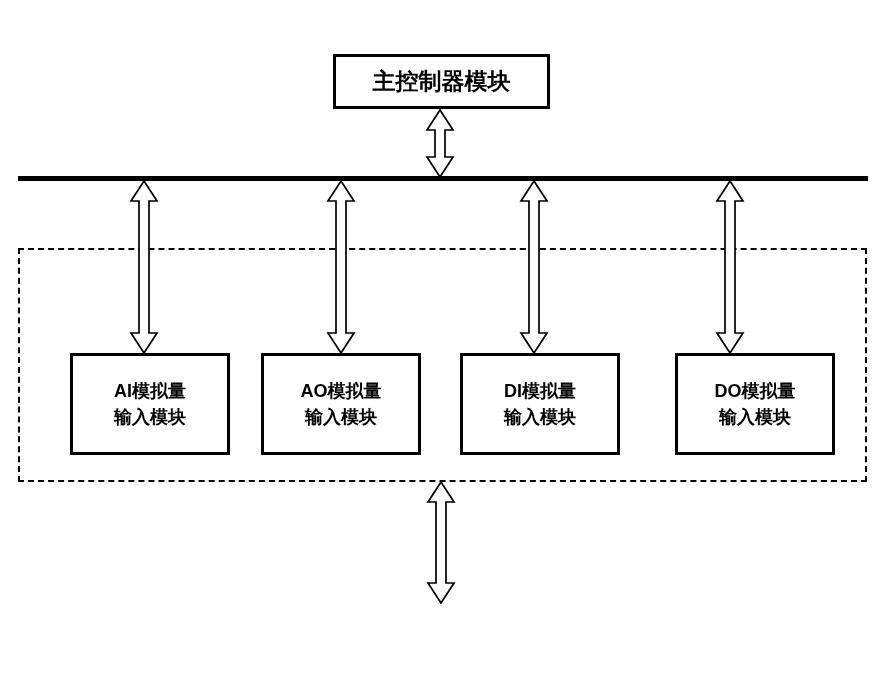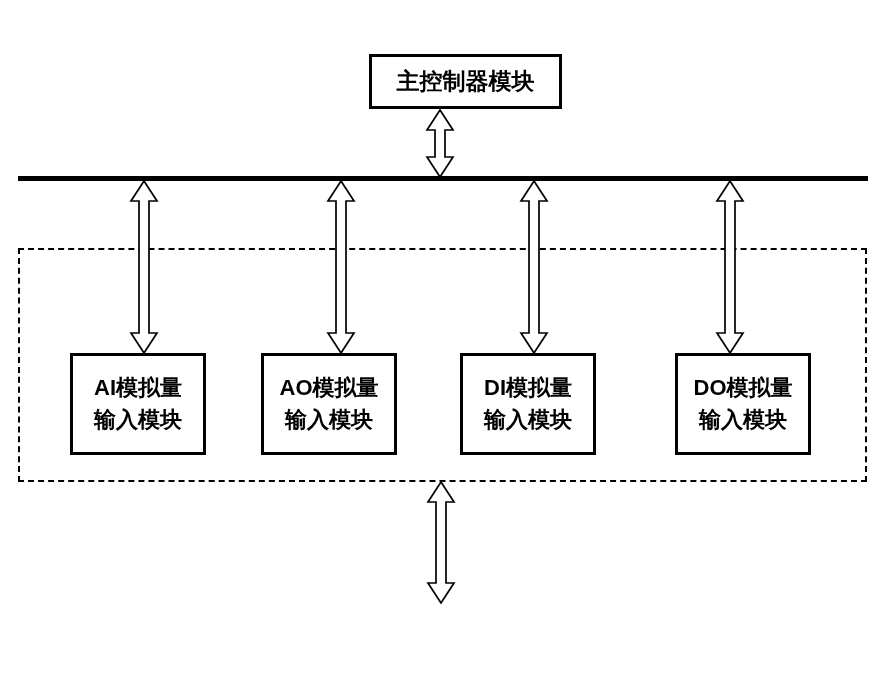--- a/index.html
+++ b/index.html
@@ -19,27 +19,26 @@
     position:absolute;
     border:3px solid var(--line);
     background:var(--bg);
     display:flex;align-items:center;justify-content:center;
     text-align:center;
     font-weight:bold;
     box-sizing:border-box;
     white-space:pre-line;
   }
   .box.main-controller{
-    left:333px;top:54px;width:193px;height:55px;
+    left:333px;top:54px;width:217px;height:55px;
     font-size:23px;
-    margin-left:36px;
   }
   .box.io-module{
-    top:353px;height:102px;width:136px;
-    font-size:22px;line-height:1.45;
+    top:353px;height:102px;width:160px;
+    font-size:18px;line-height:1.45;
   }
   .box.bottom-room{
     left:263px;top:603px;width:357px;height:75px;
     font-size:24px;
   }
   #mod-ai{left:70px;}
   #mod-ao{left:261px;}
   #mod-di{left:460px;}
   #mod-do{left:675px;}
   .bus-line{

